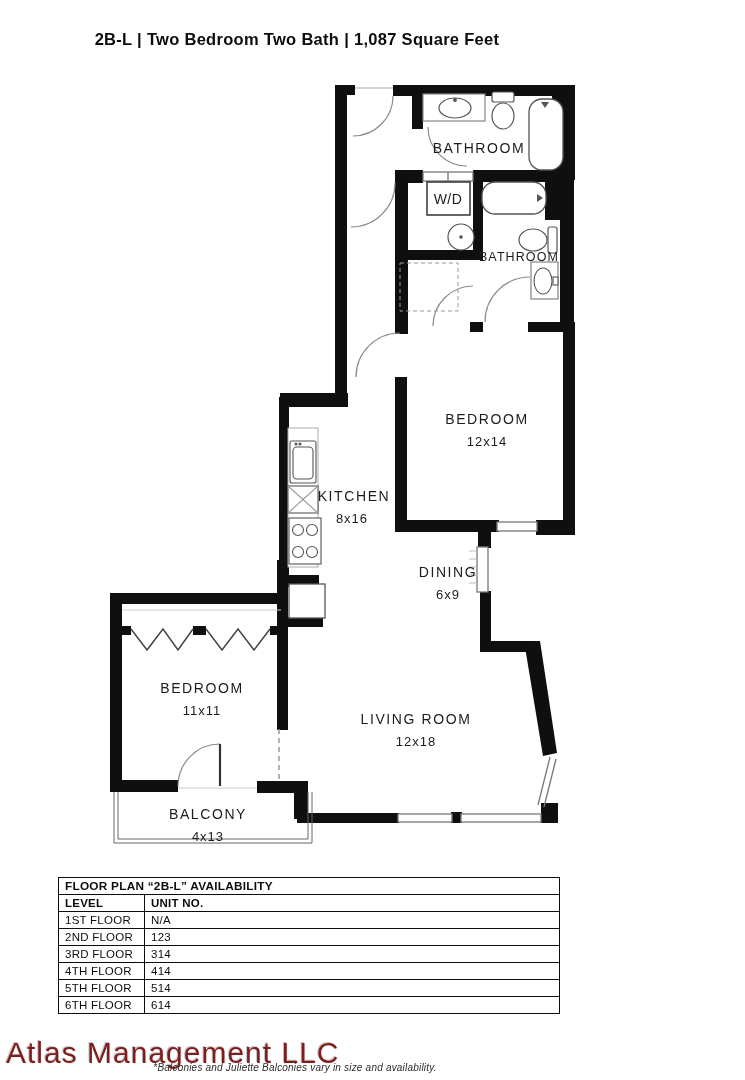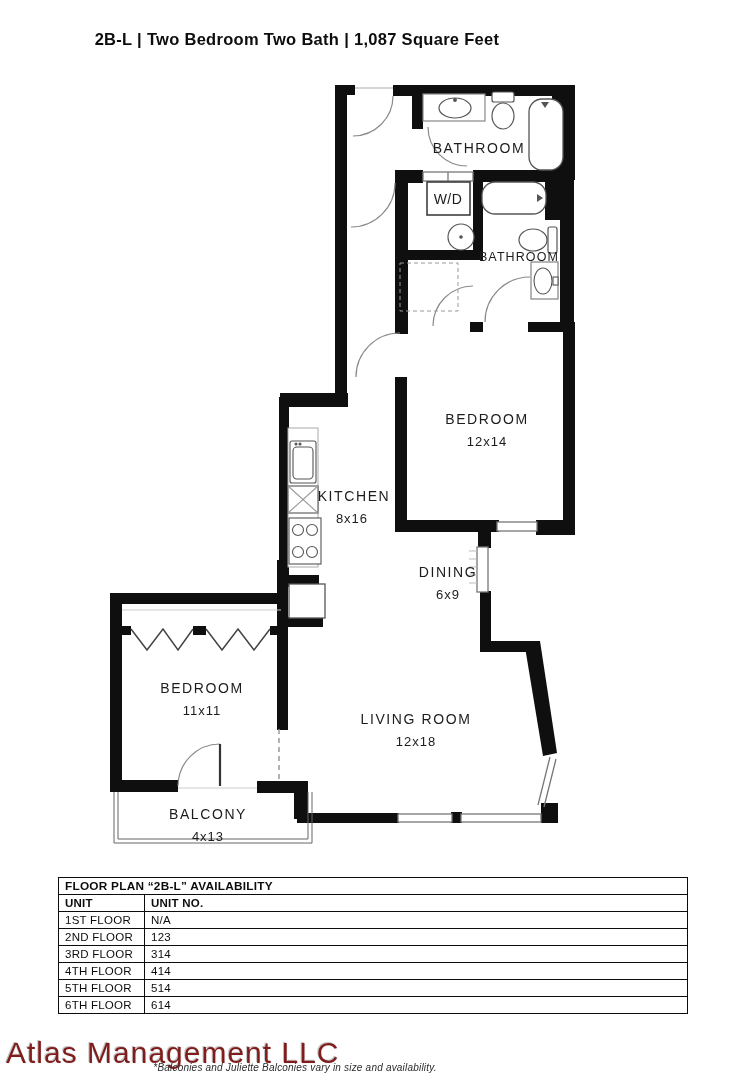--- a/index.html
+++ b/index.html
@@ -10,21 +10,21 @@
   .page-title{
     position:absolute;top:30px;left:0;width:594px;text-align:center;
     font-size:16.5px;font-weight:700;letter-spacing:.3px;color:#0d0d0d;
   }
   svg.plan{position:absolute;left:0;top:0;}
   svg .room-label{font-family:"Liberation Sans",sans-serif;font-size:14px;letter-spacing:1.6px;fill:#1c1c1c;text-anchor:middle;}
   svg .dim-label{font-family:"Liberation Sans",sans-serif;font-size:13px;letter-spacing:1px;fill:#1c1c1c;text-anchor:middle;}
   svg .wd-label{font-family:"Liberation Sans",sans-serif;font-size:14px;letter-spacing:.5px;fill:#1c1c1c;text-anchor:middle;}
 
   .availability{
-    position:absolute;left:58px;top:877px;width:630px;
+    position:absolute;left:58px;top:877px;width:502px;
     border-collapse:collapse;table-layout:fixed;
     font-size:11.5px;letter-spacing:.25px;color:#0c0c0c;
   }
   .availability, .availability td, .availability th{border:1.7px solid #0c0c0c;}
   .availability td, .availability th{
     height:16px;padding:0 6px;text-align:left;vertical-align:middle;line-height:1.05;
     white-space:nowrap;overflow:hidden;
   }
   .availability .t-title{font-weight:700;font-size:11.8px;}
   .availability th{font-weight:700;}
@@ -224,21 +224,21 @@
 <table class="availability">
   <colgroup>
       <col class="col-level">
       <col>
     </colgroup>
   <tbody>
       <tr>
     <td class="t-title" colspan="2">FLOOR PLAN “2B-L” AVAILABILITY</td>
   </tr>
   <tr>
-    <th>UNIT</th>
+    <th>LEVEL</th>
     <th>UNIT NO.</th>
   </tr>
   <tr>
     <td>1ST FLOOR</td>
     <td>N/A</td>
   </tr>
   <tr>
     <td>2ND FLOOR</td>
     <td>123</td>
   </tr>

